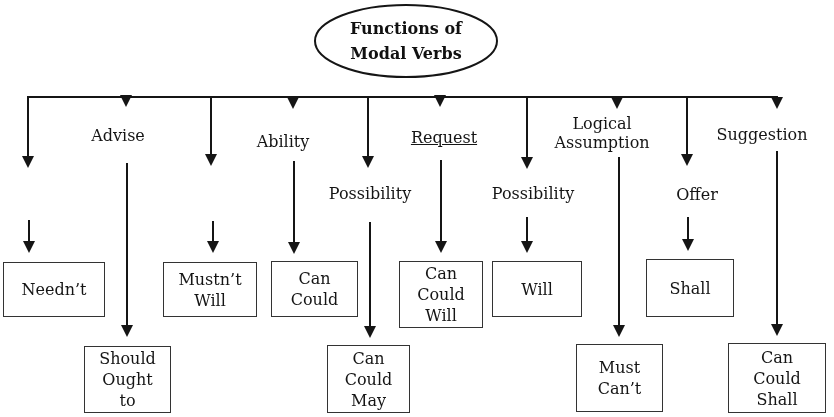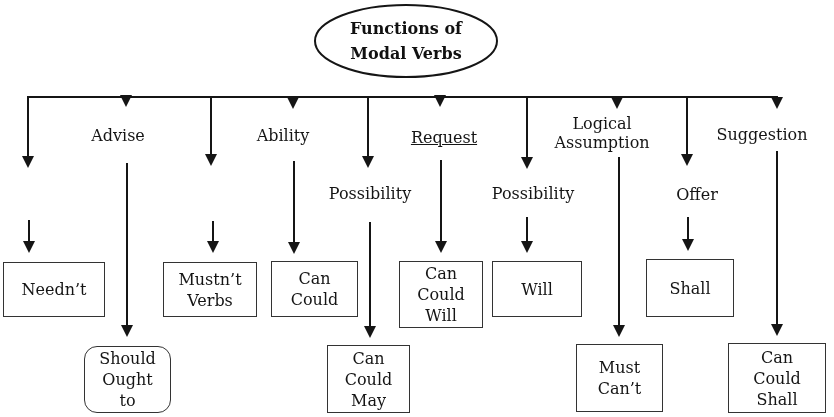--- a/index.html
+++ b/index.html
@@ -95,35 +95,35 @@
     <line x1="527" y1="217" x2="527" y2="251" stroke="#151515" stroke-width="2" marker-end="url(#arw)"></line>
     <line x1="619" y1="157" x2="619" y2="335" stroke="#151515" stroke-width="2" marker-end="url(#arw)"></line>
     <line x1="688" y1="217" x2="688" y2="249" stroke="#151515" stroke-width="2" marker-end="url(#arw)"></line>
     <line x1="777" y1="151" x2="777" y2="334" stroke="#151515" stroke-width="2" marker-end="url(#arw)"></line>
   </svg>
 
   <div class="root-title">Functions of
 Modal Verbs</div>
 
   <div class="lbl" style="left:118px; top:126px;">Advise</div>
-  <div class="lbl" style="left:283px; top:126px;">Ability</div>
+  <div class="lbl" style="left:283px; top:132px;">Ability</div>
   <div class="lbl" style="left:370px; top:184px;">Possibility</div>
   <div class="lbl" style="left:444px; top:128px;text-decoration:underline;">Request</div>
   <div class="lbl" style="left:602px; top:114px;">Logical
 Assumption</div>
   <div class="lbl" style="left:533px; top:184px;">Possibility</div>
   <div class="lbl" style="left:697px; top:185px;">Offer</div>
   <div class="lbl" style="left:762px; top:125px;">Suggestion</div>
 
   <div class="box" style="left:3px;   top:262px; width:102px; height:55px;">Needn’t</div>
-  <div class="box" style="left:84px;  top:346px; width:87px;  height:67px;border-radius:13px;">Should
+  <div class="box" style="left:84px;  top:346px; width:87px;  height:67px;">Should
 Ought
 to</div>
   <div class="box" style="left:163px; top:262px; width:94px;  height:55px;">Mustn’t
-Verbs</div>
+Will</div>
   <div class="box" style="left:271px; top:261px; width:87px;  height:56px;">Can
 Could</div>
   <div class="box" style="left:327px; top:345px; width:83px;  height:68px;">Can
 Could
 May</div>
   <div class="box" style="left:399px; top:261px; width:84px;  height:67px;">Can
 Could
 Will</div>
   <div class="box" style="left:492px; top:261px; width:90px;  height:56px;">Will</div>
   <div class="box" style="left:576px; top:344px; width:87px;  height:68px;">Must

